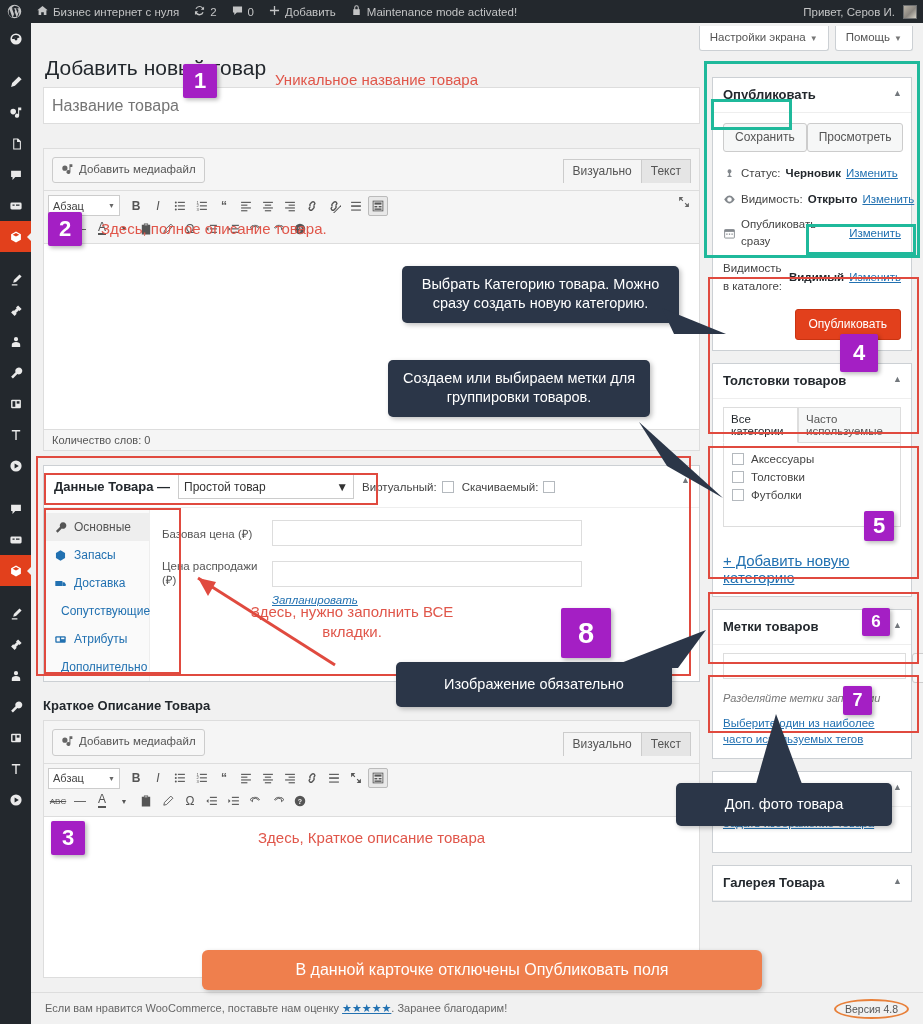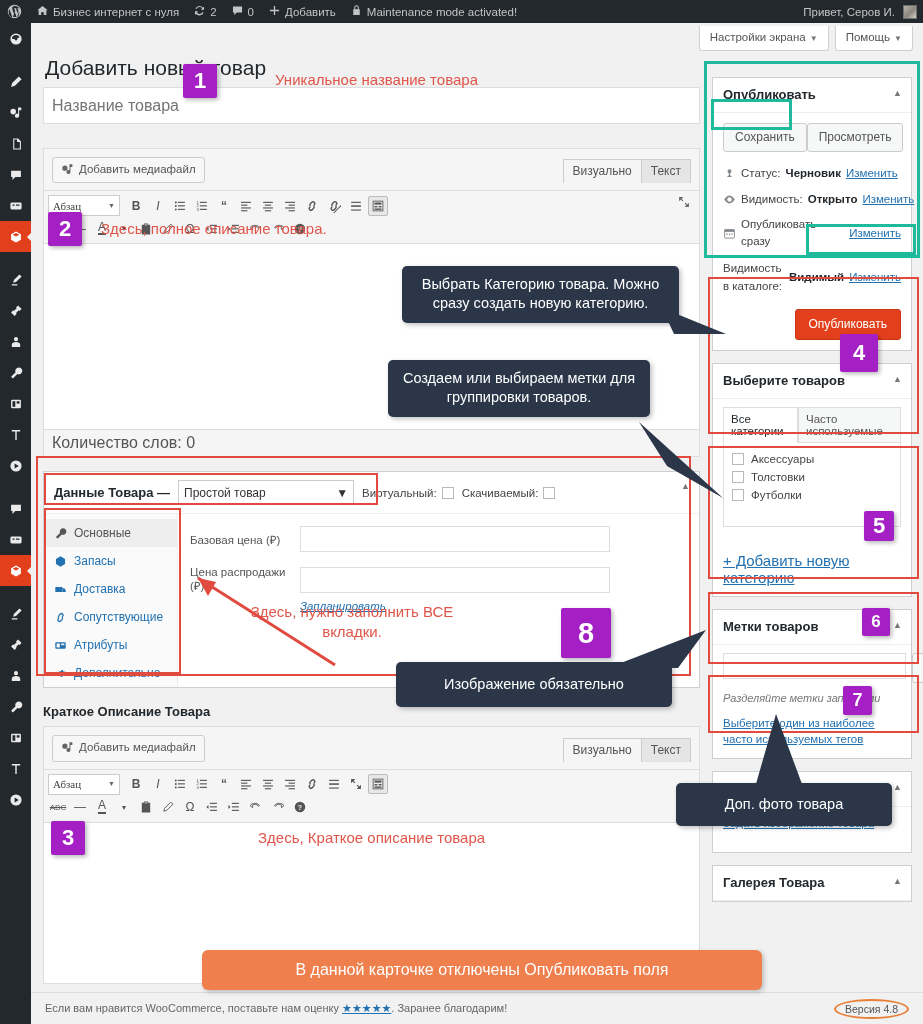--- a/index.html
+++ b/index.html
@@ -111,28 +111,28 @@
   .ed-row { display:flex; align-items:center; gap:2px; height:23px; }
   .ed-btn {
     min-width:20px; height:20px; display:inline-flex; align-items:center;
     justify-content:center; color:#555; font-size:12px;
   }
   .ed-btn svg { width:14px; height:14px; fill:#555; }
   .ed-btn.boxed { border:1px solid #bbb; background:#e8e8e8; border-radius:2px; }
   .ed-select {
     width:72px; height:21px; background:#fff; border:1px solid #ccc;
     font-size:11px; color:#444; display:flex; align-items:center;
-    justify-content:space-between; padding:0 4px; margin-right:4px;font-family:Liberation Serif, serif;
+    justify-content:space-between; padding:0 4px; margin-right:4px;
   }
   .ed-select .caret { font-size:7px; color:#666; }
   .ed-fullscreen { position:absolute; right:8px; top:4px; color:#666; font-size:13px; }
   .ed-canvas { background:#fff; min-height:150px; position:relative; }
   .wordcount {
     background:#f5f5f5; border-top:1px solid #ddd;
-    font-size:16px; color:#555; padding:4px 8px;
+    font-size:11px; color:#555; padding:4px 8px;
   }
 
   
   .postbox { background:#fff; border:1px solid #ccd0d4; margin-bottom:12px; position:relative; }
   .postbox .hndle {
     font-size:13px; font-weight:bold; color:#23282d;
     padding:8px 10px; border-bottom:1px solid #eee; position:relative; line-height:1.4;
   }
   .postbox .toggle-ind {
     position:absolute; right:9px; top:9px; color:#72777c; font-size:9px;
@@ -147,21 +147,21 @@
   }
   .pd-head .lbl { font-size:13px; font-weight:bold; color:#23282d; white-space:nowrap; }
   .pd-select {
     width:176px; height:25px; background:#fff; border:1px solid #ccc;
     font-size:12px; color:#333; display:flex; align-items:center;
     justify-content:space-between; padding:0 5px;
   }
   .pd-check { display:flex; align-items:center; gap:5px; font-size:11.5px; color:#444; }
   .cbox { width:12px; height:12px; border:1px solid #b4b9be; background:#fff; display:inline-block; }
   .pd-body { display:flex; min-height:172px; }
-  .pd-tabs { width:134px; background:#fafafa; border-right:1px solid #eee; padding:5px 0 0; }
+  .pd-tabs { width:106px; background:#fafafa; border-right:1px solid #eee; padding:5px 0 0; }
   .pd-tab {
     display:flex; align-items:center; gap:7px; font-size:12px;
     color:#2271b1; padding:7px 10px;
   }
   .pd-tab.active { background:#eee; color:#555; font-weight:normal; }
   .pd-tab svg { width:13px; height:13px; fill:#2271b1; }
   .pd-tab.active svg { fill:#555; }
   .pd-panel { flex:1; padding:12px 12px 8px; position:relative; }
   .field-row { display:flex; align-items:center; margin-bottom:14px; }
   .field-row label { width:110px; font-size:11.5px; color:#555; }
@@ -905,21 +905,21 @@
           <a class="lnk">Изменить</a>
         </div>
         <div class="pub-footer">
           <button class="btn-primary">Опубликовать</button>
         </div>
       </div>
     </div>
 
     <div class="postbox">
       <div class="hndle">
-        <span>Выберите товаров</span>
+        <span>Толстовки товаров</span>
         <span class="toggle-ind">▲</span>
       </div>
       <div class="pb-inside">
         <div class="cat-tabs">
           <div class="cat-tab active">Все категории</div>
           <div class="cat-tab">Часто используемые</div>
         </div>
         <div class="cat-list">
           <label class="cat-item">
             <span class="cbox"></span>

